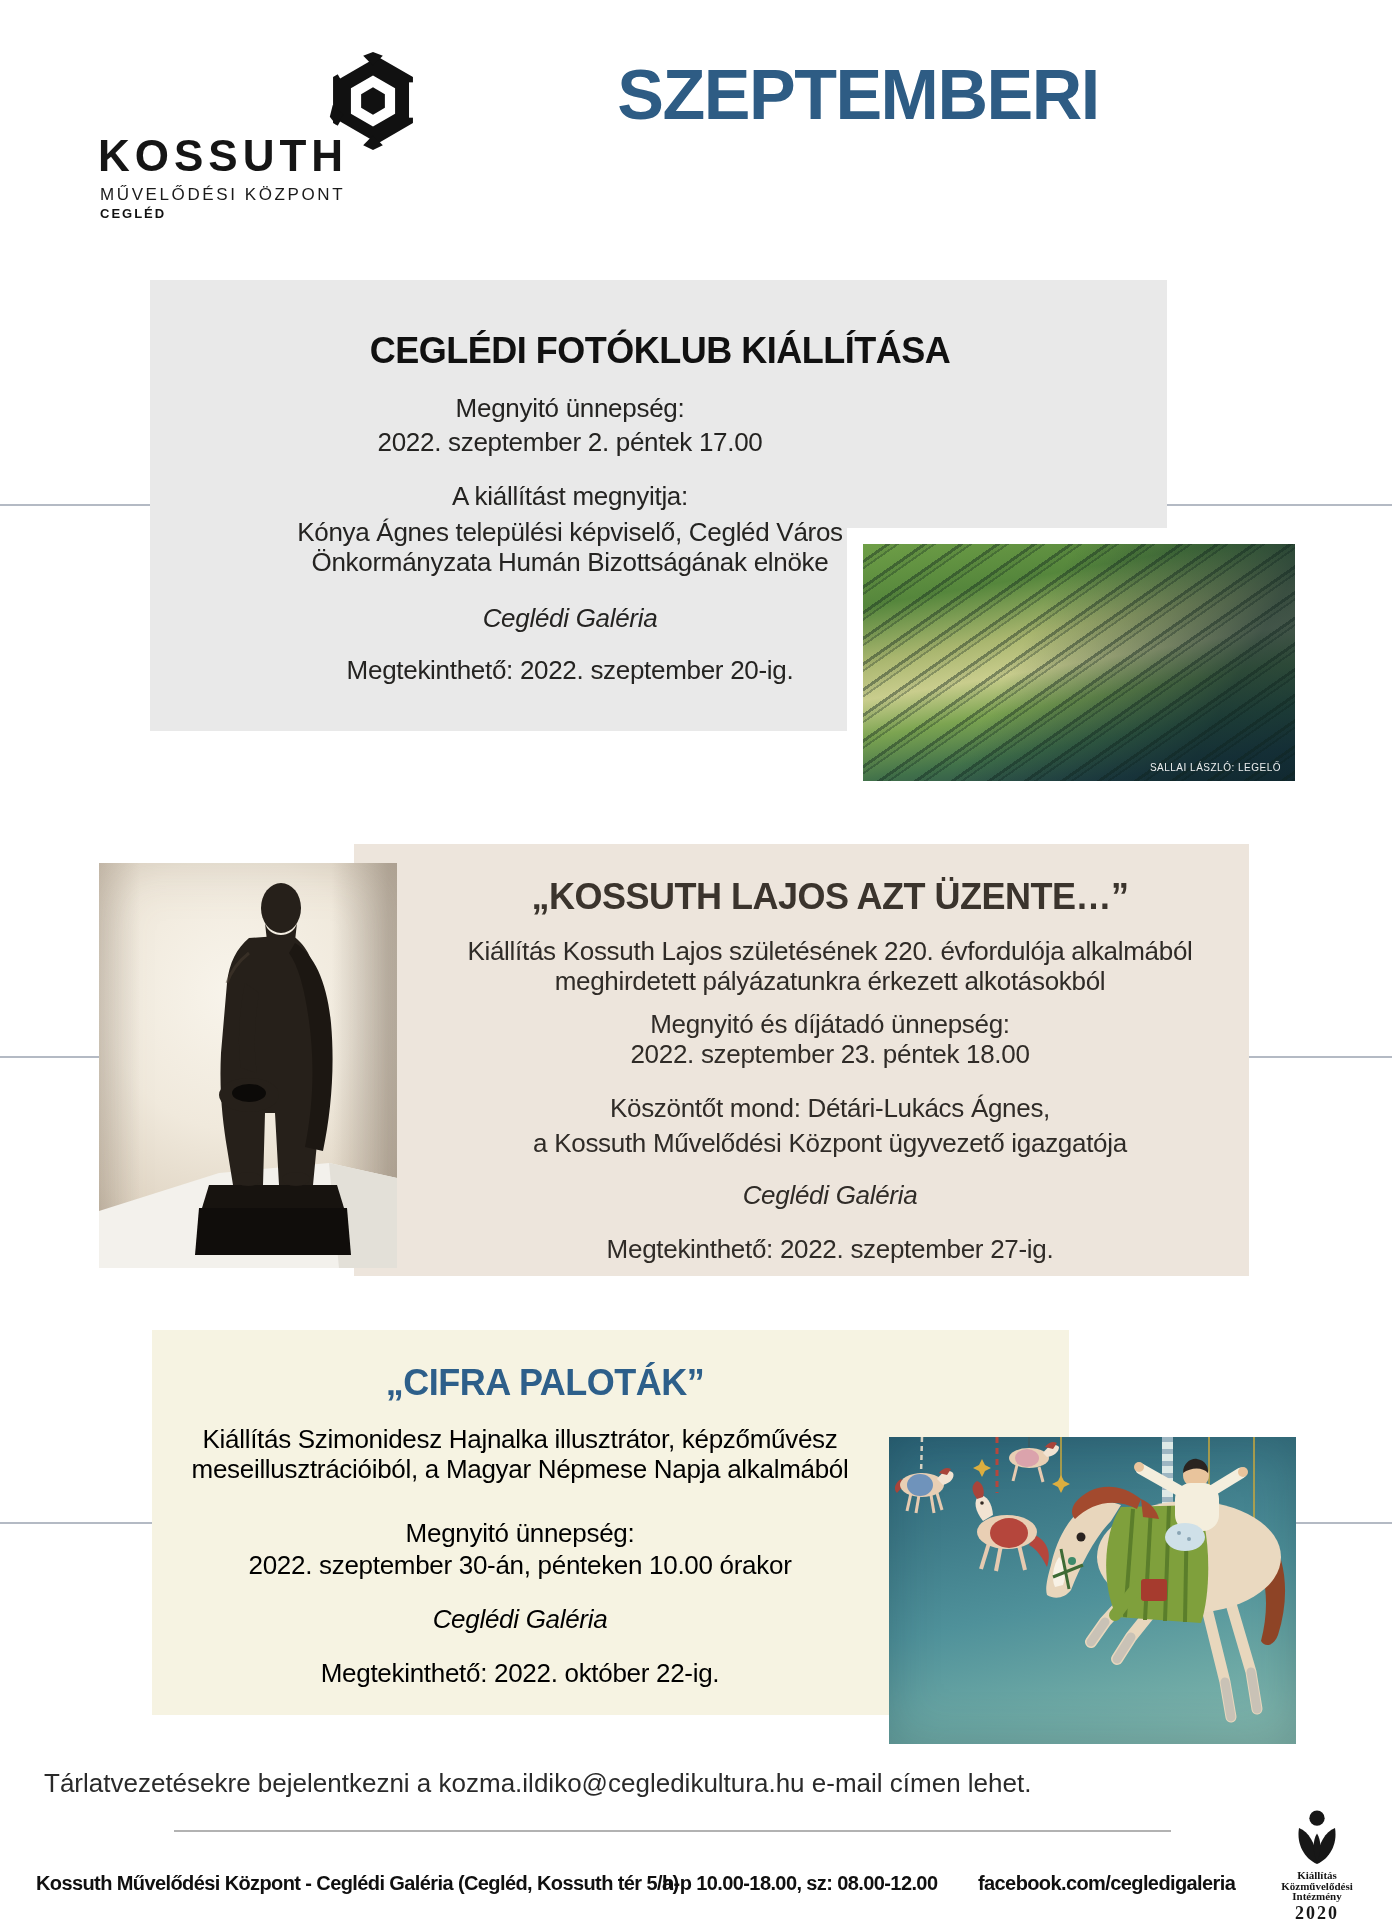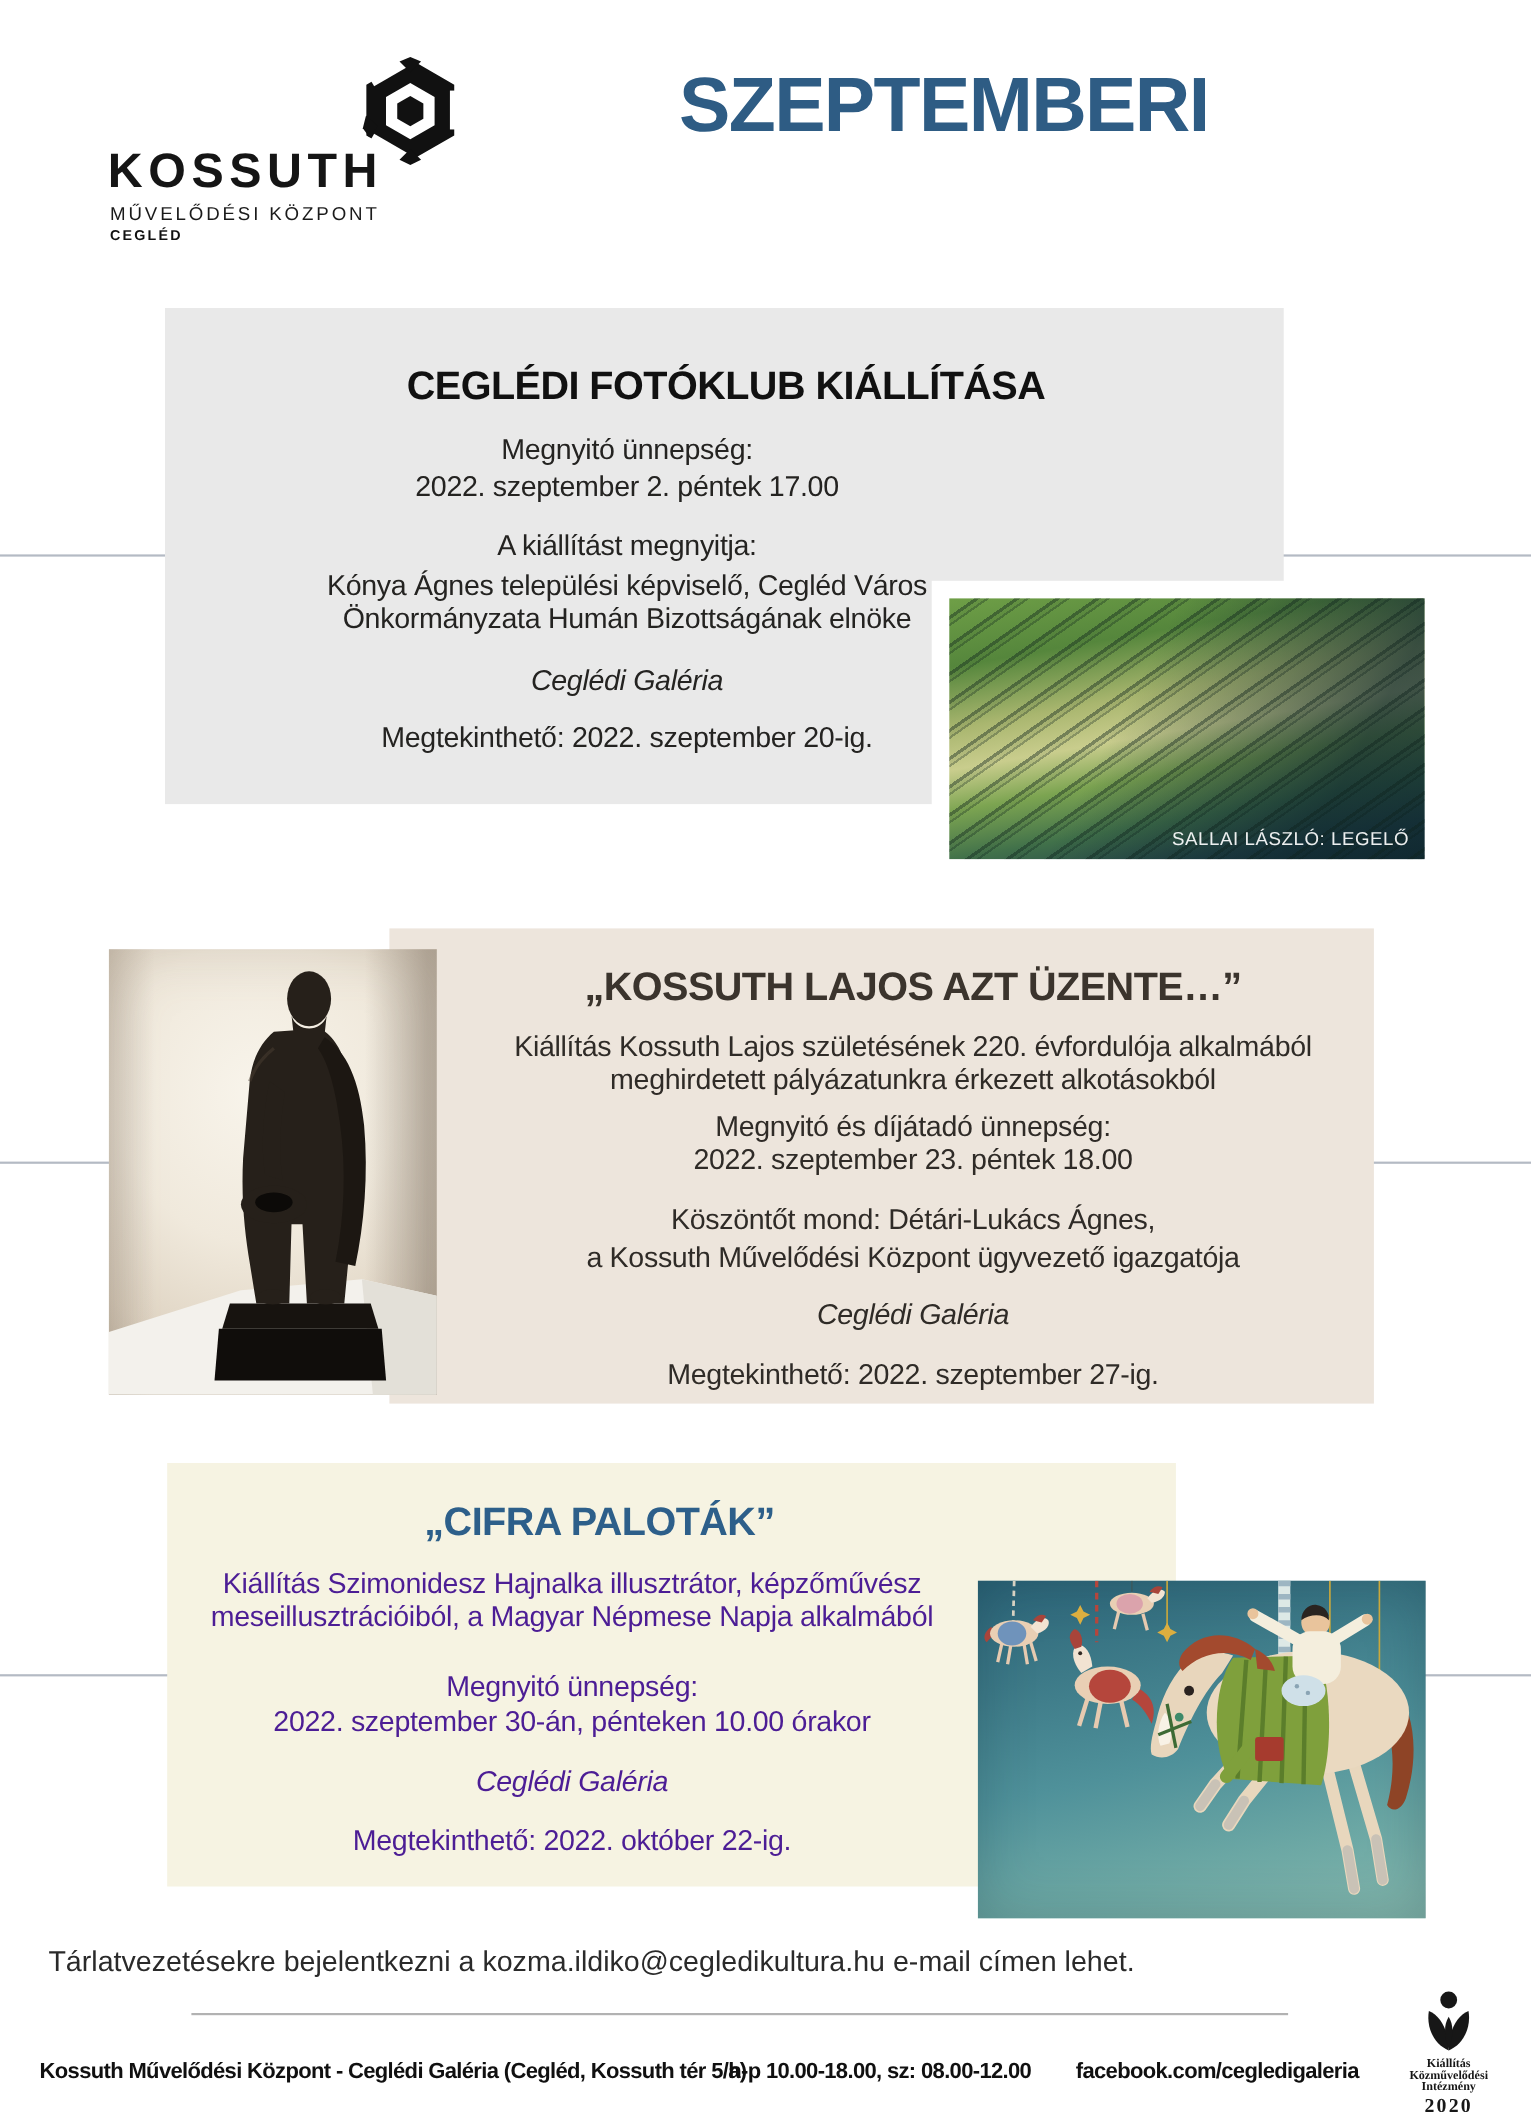--- a/index.html
+++ b/index.html
@@ -16,40 +16,40 @@
   .box3{left:152px;top:1312px;width:917px;height:385px;background:#f6f3e2;}
 
   
   .photo{position:absolute;z-index:3;}
   .photo1-frame{left:847px;top:510px;width:464px;height:269px;background:#ffffff;}
   .photo1{position:absolute;left:16px;top:16px;right:16px;bottom:16px;
     background:
       repeating-linear-gradient(145deg, rgba(18,38,30,0) 0 13px, rgba(14,34,28,.42) 13px 16px, rgba(20,40,30,.08) 16px 19px, rgba(10,30,26,.30) 19px 21px),
       linear-gradient(118deg, rgba(90,140,60,0) 38%, rgba(14,38,46,.72) 80%),
       linear-gradient(170deg,#6f9f47 0%,#55863c 20%,#a9b66f 38%,#c9cd8d 50%,#7ca451 62%,#41714a 76%,#24454a 89%,#173038 100%);}
-  .photo1-caption{position:absolute;right:14px;bottom:8px;font-size:17px;letter-spacing:.5px;
+  .photo1-caption{position:absolute;right:14px;bottom:8px;font-size:10px;letter-spacing:.5px;
       color:rgba(255,255,255,.92);z-index:4;}
   .photo2{left:99px;top:845px;width:298px;height:405px;
     background:
       linear-gradient(to right, rgba(120,105,90,.22) 0%, rgba(0,0,0,0) 14%, rgba(0,0,0,0) 78%, rgba(130,118,105,.45) 97%),
       radial-gradient(95% 75% at 45% 32%, #f8f4eb 0%, #f0e9dc 45%, #e0d5c4 78%, #ccc0ae 100%);
     box-shadow:inset 0 0 55px rgba(125,105,85,.22);}
   .photo2 svg{position:absolute;left:0;top:0;}
   .photo3{left:889px;top:1419px;width:407px;height:307px;
     background:linear-gradient(168deg,#2c6579 0%,#3d7a88 26%,#4f919a 52%,#6ba7a4 76%,#86b9ae 100%);
     box-shadow:inset 0 0 50px rgba(10,40,50,.25);}
   .photo3 svg{position:absolute;left:0;top:0;}
 
   
   .ln{position:absolute;z-index:4;transform:translateX(-50%);white-space:nowrap;line-height:1.05;}
   .t26{font-size:26px;letter-spacing:-.3px;color:#242321;}
   .t36{font-size:36px;font-weight:bold;letter-spacing:-.5px;color:#111;}
   .it{font-style:italic;}
   .s2c{color:#2f2b27;} .s2t{color:#3b342d;}
-  .blue{color:#4c1d95;} .bluet{color:#2d5f8a;}
+  .blue{color:#000000;} .bluet{color:#2d5f8a;}
 
   .main-title{position:absolute;z-index:4;transform:translateX(-50%);white-space:nowrap;
       font-size:70px;font-weight:bold;letter-spacing:-1.5px;color:#2e5c84;line-height:1;}
 
   .logo-name{position:absolute;left:98px;top:116px;font-size:44px;font-weight:bold;
       letter-spacing:5px;color:#151515;line-height:1;z-index:4;}
   .logo-sub{position:absolute;left:100px;top:167px;font-size:17px;letter-spacing:2.6px;
       color:#1a1a1a;z-index:4;}
   .logo-city{position:absolute;left:100px;top:188px;font-size:13px;font-weight:bold;
       letter-spacing:2px;color:#111;z-index:4;}

